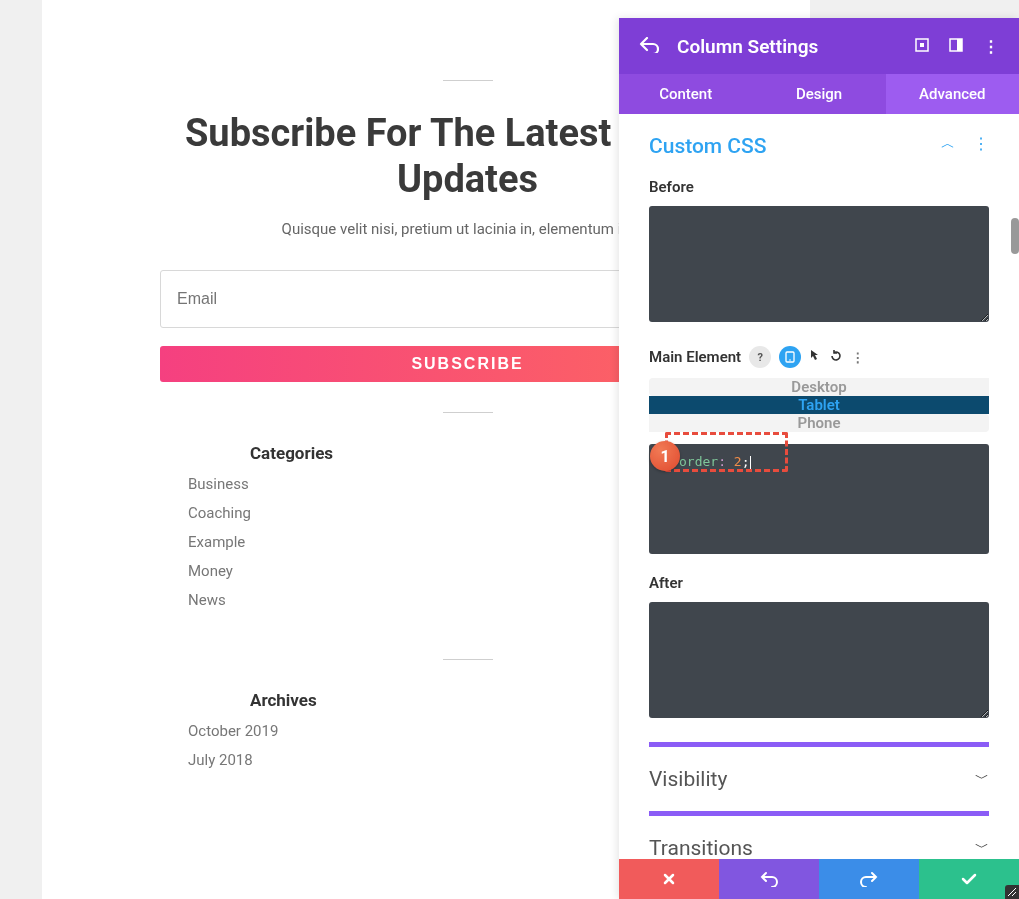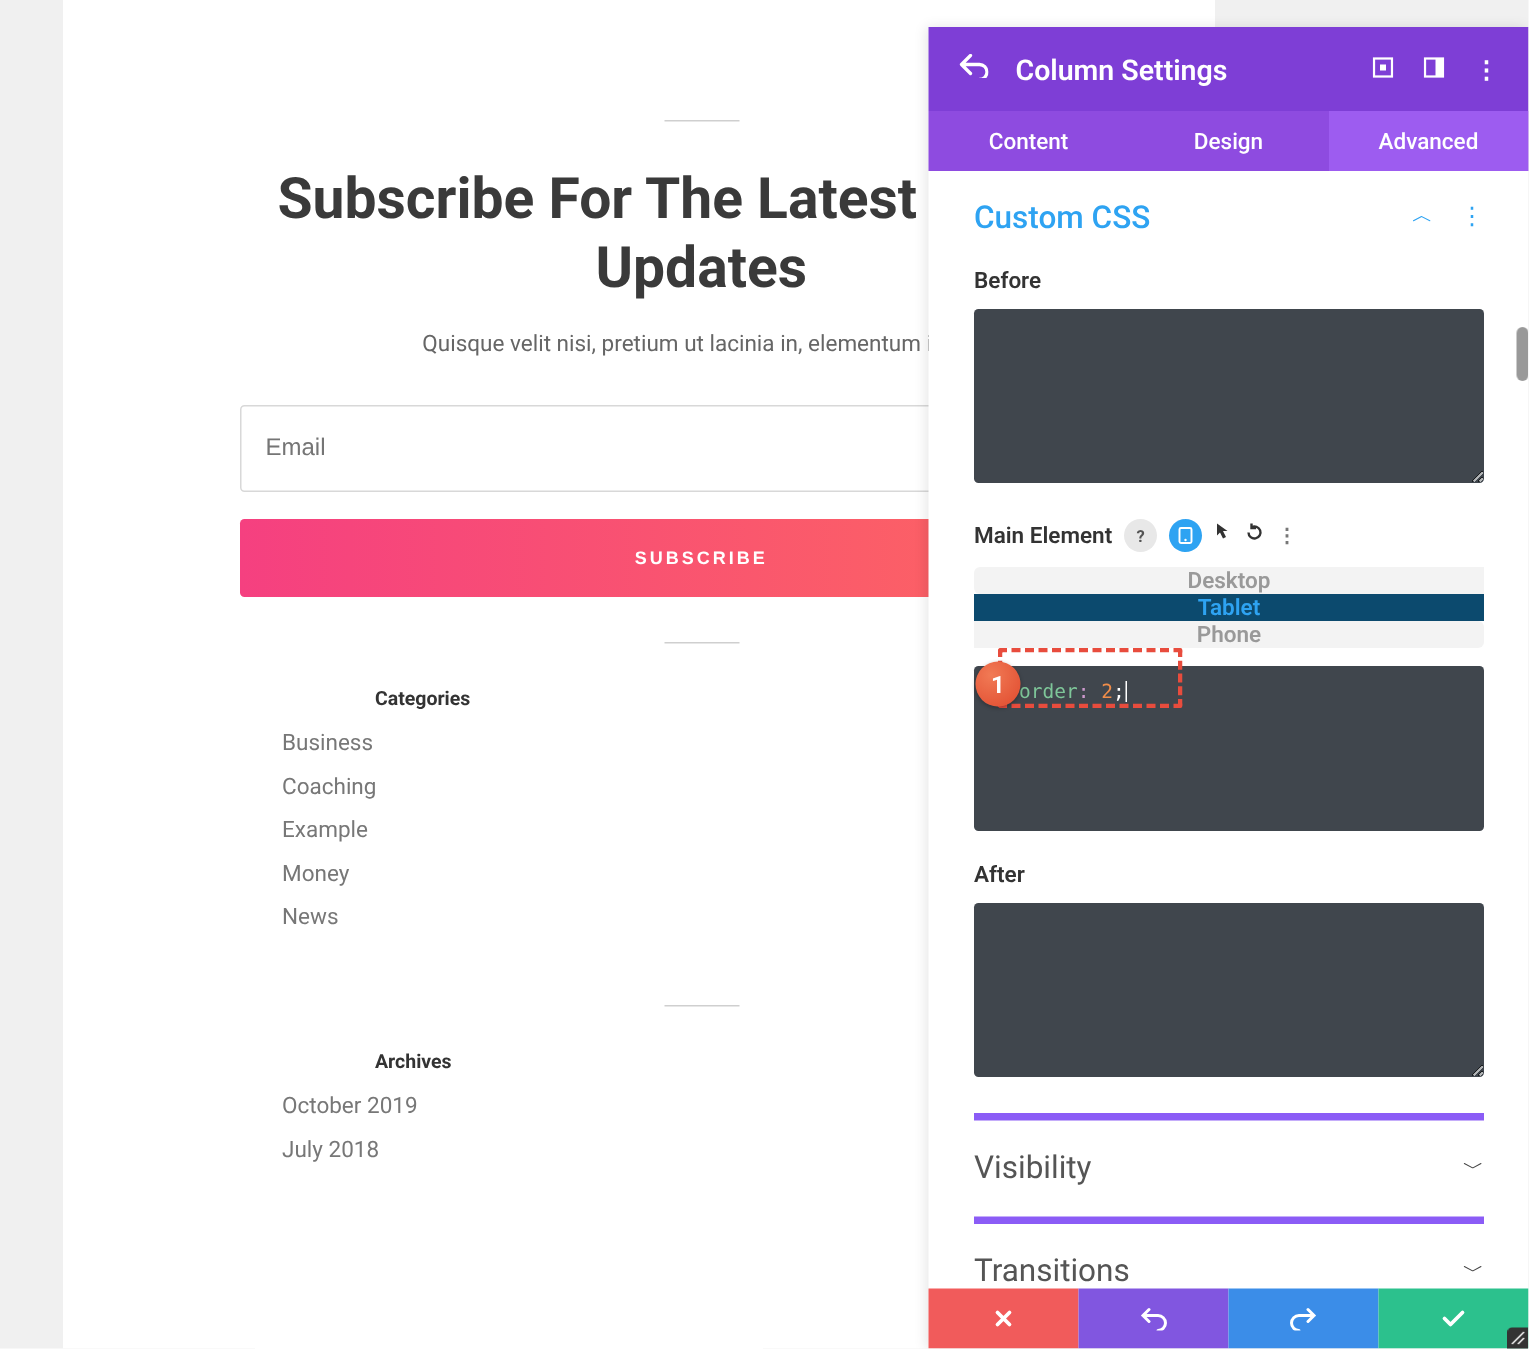--- a/index.html
+++ b/index.html
@@ -71,34 +71,34 @@
     height: 58px;
     border: 1px solid #d8d8d8;
     border-radius: 3px;
     padding: 0 16px;
     font-size: 16px;
     color: #333;
     margin-top: 32px;
   }
   .subscribe-btn {
     width: 100%;
-    height: 52px;
+    height: 36px;
     background: linear-gradient(90deg, #f54080, #fe6a5e);
     border: none;
     color: #fff;
-    font-size: 12px;
+    font-size: 16px;
     font-weight: 700;
     letter-spacing: 2px;
     margin-top: 18px;
     border-radius: 3px;
     cursor: pointer;
   }
   .widget-title {
     font-weight: 700;
-    font-size: 13px;
+    font-size: 17px;
     color: #333;
     margin-left: 90px;
     margin-top: 20px;
   }
   .widget-list {
     list-style: none;
     margin-top: 12px;
     margin-left: 28px;
   }
   .widget-list li {

